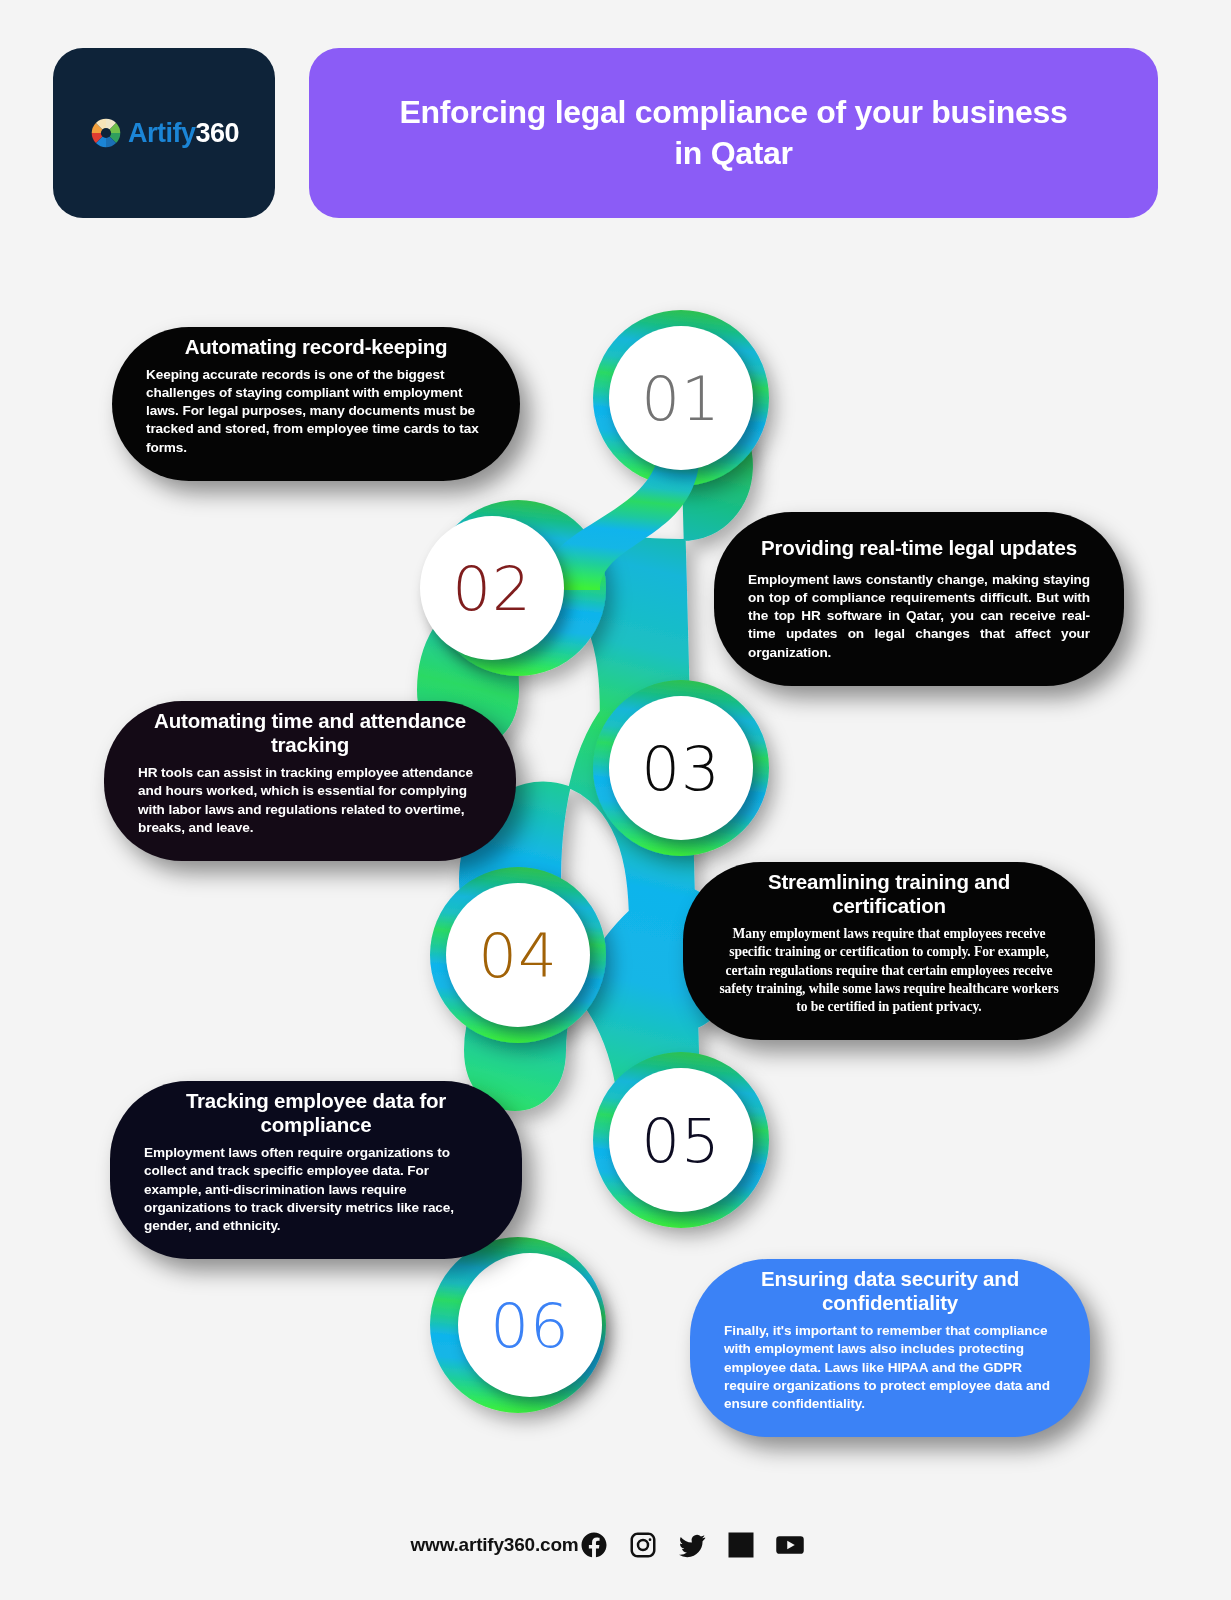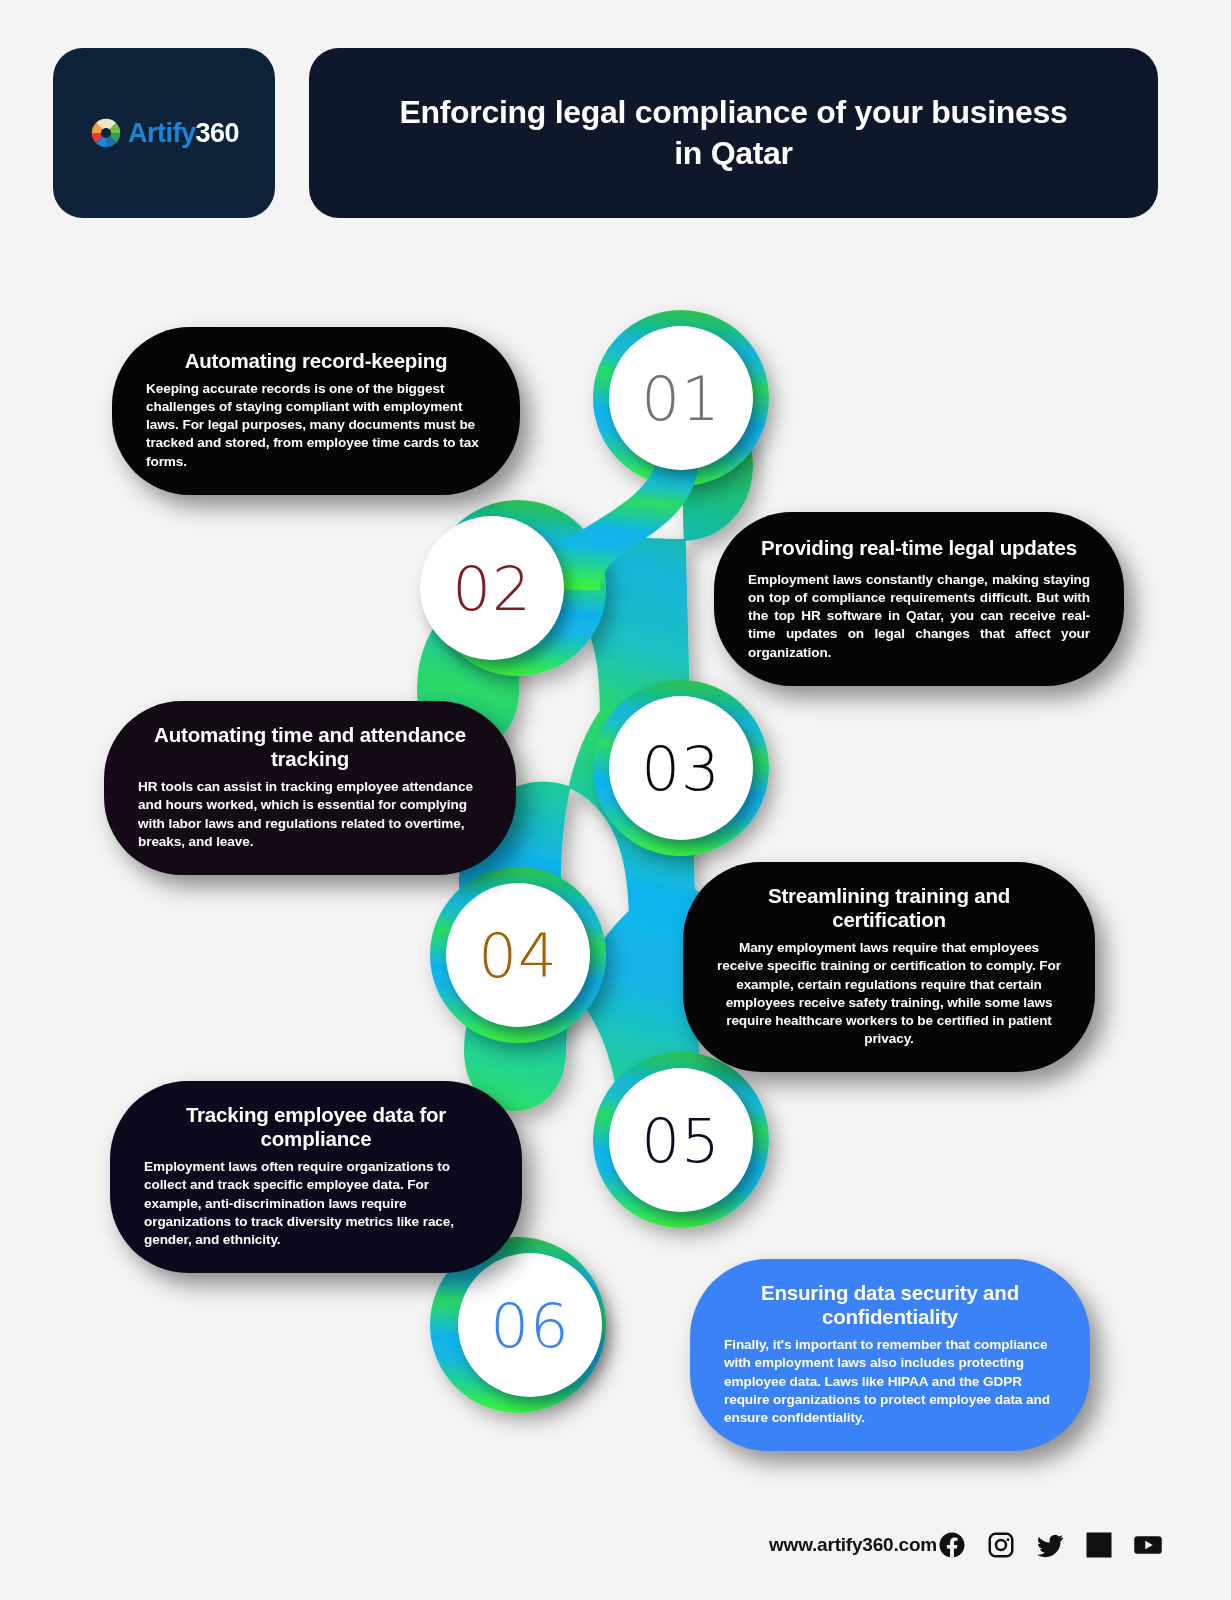--- a/index.html
+++ b/index.html
@@ -38,21 +38,21 @@
     font-weight: bold;
     letter-spacing: -0.5px;
     line-height: 1;
     text-align: center;
   }
   .logo-text .artify { color: #1b85d6; }
   .logo-text .num360 { color: #ffffff; }
 
   .title-card {
     flex: 1;
-    background: #0f172a;
+    background: #8b5cf6;
     border-radius: 30px;
     display: flex;
     align-items: center;
     justify-content: flex-end;
     padding: 0 80px;
   }
   .title-card h1 {
     color: #ffffff;
     font-size: 32px;
     font-weight: bold;
@@ -85,49 +85,49 @@
     font-weight: 300;
     letter-spacing: 1px;
     font-family: "DejaVu Sans", sans-serif;
   }
 
   
   .card {
     position: absolute;
     border-radius: 78px;
     color: #ffffff;
-    padding: 22px 34px 24px;
+    padding: 8px 34px 24px;
     box-shadow: 10px 12px 22px rgba(0,0,0,0.42);
   }
   .card h2 {
     font-size: 20.5px;
     font-weight: bold;
     text-align: center;
     line-height: 1.18;
     margin-bottom: 7px;
     letter-spacing: -0.2px;
   }
   .card p {
     font-size: 13.6px;
     font-weight: bold;
     line-height: 1.33;
     letter-spacing: -0.1px;
   }
   .card.align-left p { text-align: left; }
-  .card.align-center p { text-align: center; }
+  .card.align-center p { text-align: center; font-family: Liberation Serif, serif; }
   .card.align-justify p { text-align: justify; }
 
   
   .footer {
     position: absolute;
     left: 0; right: 0; bottom: 0;
     height: 110px;
     display: flex;
     align-items: center;
-    justify-content: flex-end;
+    justify-content: center;
     padding: 0 68px 0 52px;
   }
   .footer-url {
     font-size: 19px;
     font-weight: bold;
     color: #111111;
     letter-spacing: -0.2px;
   }
   .socials { display: flex; align-items: center; gap: 19px; }
   .social-icon {

